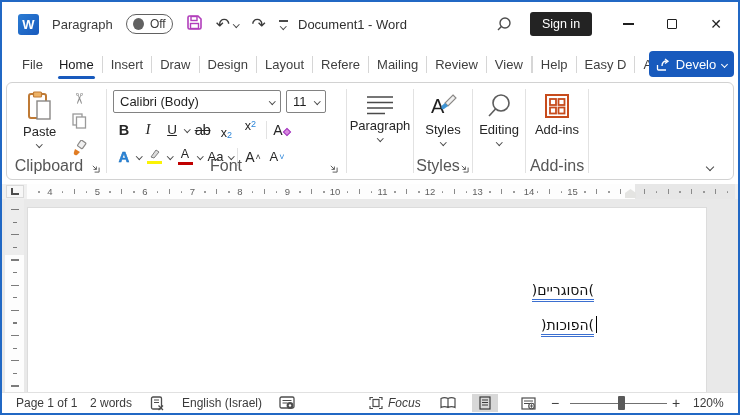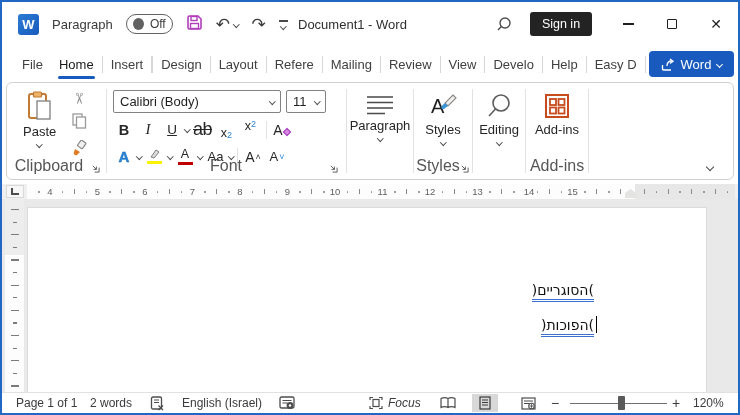--- a/index.html
+++ b/index.html
@@ -51,21 +51,21 @@
   .group-label { position:absolute; bottom:4px; left:0; right:0; text-align:center; font-size:16px; color:#565656; }
   .bigbtn { display:flex; flex-direction:column; align-items:center; gap:3px; }
   .bigbtn .lbl { font-size:13px; color:#262626; }
   .iconbtn { width:22px; height:21px; display:flex; align-items:center; justify-content:center; font-size:14px; color:#262626; }
   .fg-row { position:absolute; display:flex; align-items:center; gap:5px; }
   .combo { height:23px; border:1px solid #828282; border-radius:2px; background:#fff; display:flex; align-items:center; font-size:13px; color:#1f1f1f; padding:0 6px; justify-content:space-between; }
   .mini-sep { width:1px; height:18px; background:#e2e2e2; margin:0 2px; }
   .glyph-b { font-weight:bold; font-size:14.5px; }
   .glyph-i { font-family:"Liberation Serif", serif; font-style:italic; font-size:15px; }
   .glyph-u { text-decoration:underline; font-size:13.5px; }
-  .glyph-strike { text-decoration:line-through; font-size:18px; letter-spacing:-0.5px; }
+  .glyph-strike { text-decoration:line-through; font-size:15px; letter-spacing:-0.5px; }
   .scriptnum { color:#2a84d8; font-size:9px; }
   .colorbar { display:block; width:15px; height:3.5px; margin-top:1px; }
   .stackbtn { display:flex; flex-direction:column; align-items:center; justify-content:center; line-height:1; }
   .eff-a { color:#2a84d8; font-weight:bold; font-size:15px; -webkit-text-stroke:0.4px #1368b5; }
   .caret-up { font-size:9px; color:#3f3f3f; margin-left:1px; vertical-align:top; }
   .caret-dn { font-size:9px; color:#2a84d8; margin-left:1px; vertical-align:top; }
   .collapse-chev { position:absolute; right:20px; bottom:9px; }
 
   
   .hruler { position:absolute; left:0; right:0; top:182px; height:15px; background:#f0f0f0; font-size:9.5px; color:#5f5f5f; }
@@ -150,47 +150,47 @@
 
   <div class="tabrow">
     <span class="rtab">File</span>
     <span class="rtab sel">
         <span>Home</span>
         <span class="underline"></span>
       </span>
     <span class="tabsep"></span>
       <span class="rtab">Insert</span>
     <span class="tabsep"></span>
+      <span class="rtab">Draw</span>
     <span class="tabsep"></span>
       <span class="rtab clip">Design</span>
     <span class="tabsep"></span>
       <span class="rtab">Layout</span>
     <span class="tabsep"></span>
       <span class="rtab">Refere</span>
     <span class="tabsep"></span>
       <span class="rtab">Mailing</span>
     <span class="tabsep"></span>
       <span class="rtab">Review</span>
     <span class="tabsep"></span>
       <span class="rtab">View</span>
     <span class="tabsep"></span>
-      <span class="rtab">Develo</span>
     <span class="tabsep"></span>
       <span class="rtab">Help</span>
     <span class="tabsep"></span>
       <span class="rtab">Easy D</span>
     <span class="tabsep"></span>
       <span class="rtab">ACROB</span>
     <button class="share-btn">
       <svg width="14" height="13" viewBox="0 0 14 13">
           <path d="M1.5 7 v4 a1 1 0 0 0 1 1 h7.5" fill="none" stroke="#fff" stroke-width="1.3"></path>
           <path d="M6 8 c0-3.5 2-5 5-5" fill="none" stroke="#fff" stroke-width="1.3"></path>
           <path d="M9 1 l3 2.2 -3 2.2" fill="none" stroke="#fff" stroke-width="1.3"></path>
         </svg>
-      <span>Word</span>
+      <span>Develo</span>
       <span class="chev"></span>
     </button>
   </div>
 
   <div class="ribbon">
 
     <div class="rgroup" style="left:0; width:98px;">
       <div class="bigbtn" style="position:absolute; left:16px; top:8px;">
         <svg width="26" height="30" viewBox="0 0 26 30">
           <rect x="2" y="3" width="17" height="24" rx="2" fill="#fff" stroke="#bf7a35" stroke-width="2"></rect>

